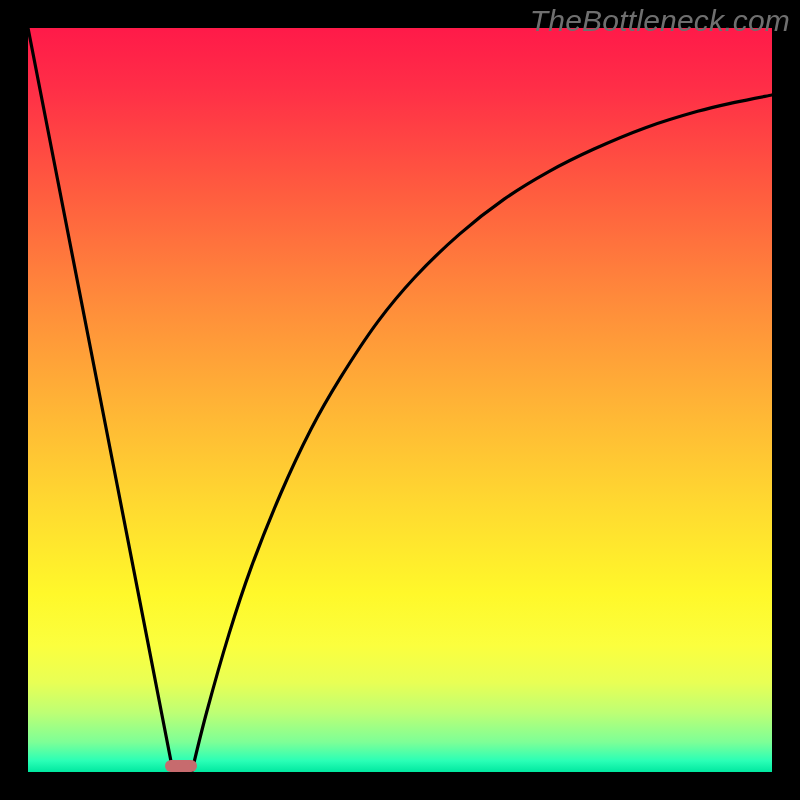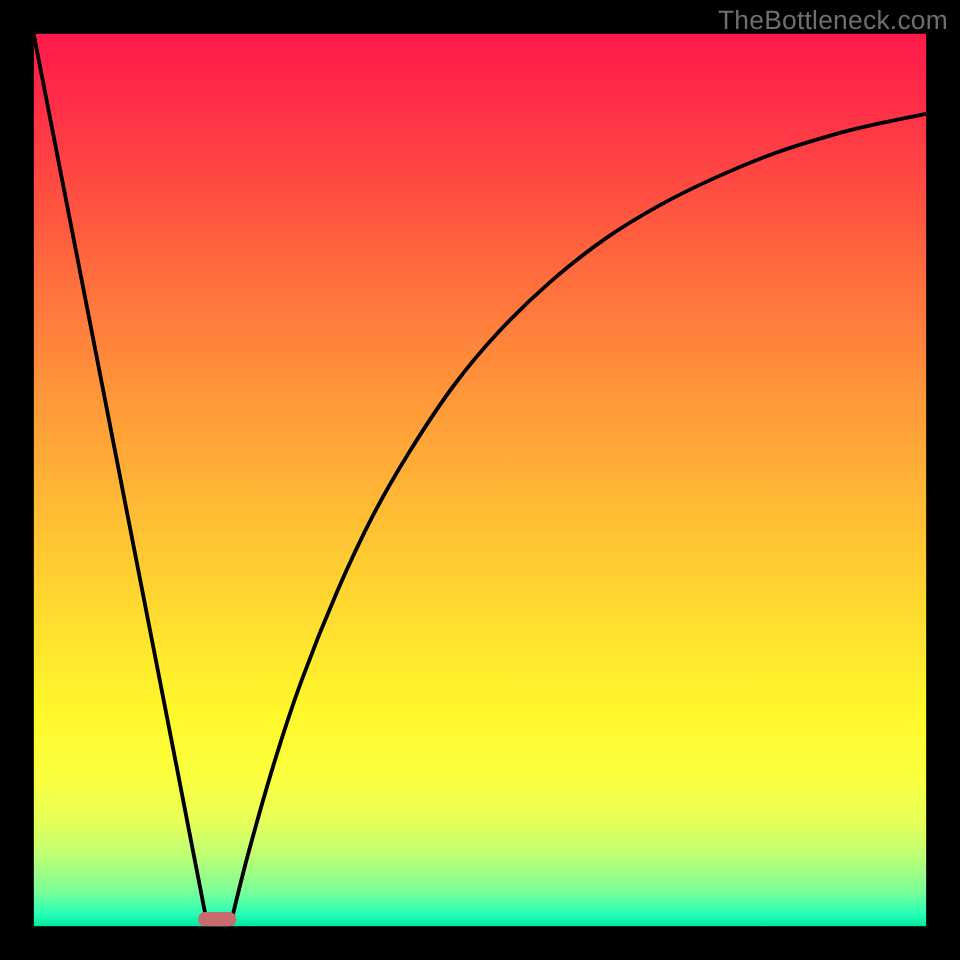--- a/index.html
+++ b/index.html
@@ -42,24 +42,25 @@
       #7dff97 96%,
       #2affb6 98.5%,
       #00e8a0 100%
     );
   }
   .watermark {
     position: absolute;
     top: 4px;
     right: 10px;
     color: #6f6f6f;
-    font-size: 22px;
+    font-size: 30px;
     font-weight: 400;
     letter-spacing: 0.2px;
     user-select: none;
+    font-style: italic;
   }
   svg.curve {
     position: absolute;
     left: 0; top: 0;
     width: 744px; height: 744px;
   }
   .marker {
     position: absolute;
     background: #c76b6e;
     border-radius: 6px;

